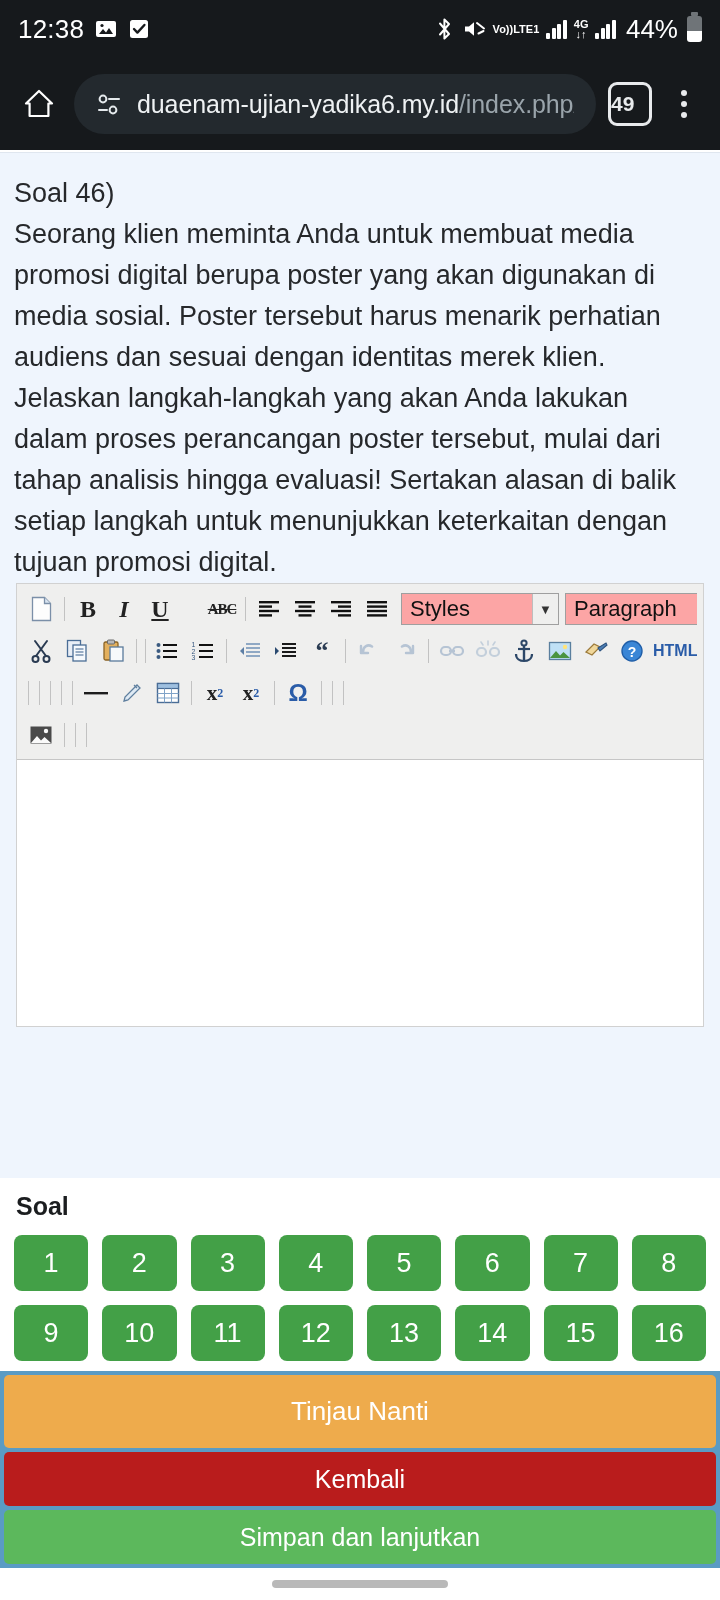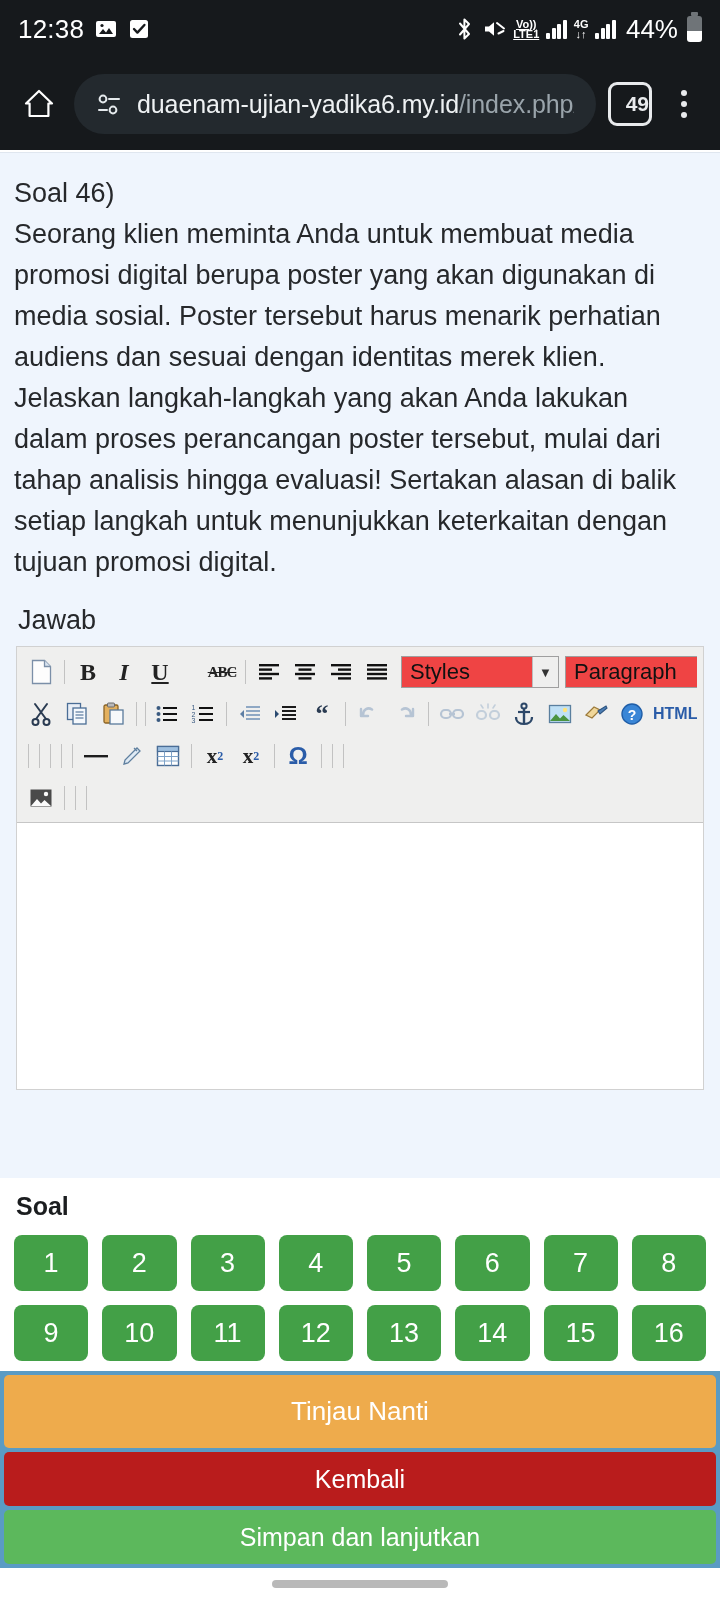--- a/index.html
+++ b/index.html
@@ -25,21 +25,21 @@
   .sb-pct { font-size: 26px; margin-left: 3px; }
   .batt {
     width: 15px; height: 26px; border-radius: 3px;
     background: linear-gradient(to top, #ffffff 0%, #ffffff 44%, #6f7478 44%, #6f7478 100%);
     position: relative; margin-left: 2px;
   }
   .batt::before {
     content:""; position:absolute; top:-4px; left:4px; width:7px; height:4px;
     background:#6f7478; border-radius:1px;
   }
-  .volte { display:flex; flex-direction:column; line-height:.95; font-size:11px; font-weight:700; align-items:center;text-decoration:underline;}
+  .volte { display:flex; flex-direction:row; line-height:.95; font-size:11px; font-weight:700; align-items:center;}
   .volte span:first-child{ font-size:11px; }
   .net4g { display:flex; flex-direction:column; line-height:.95; font-size:11px; font-weight:700; align-items:center;}
   .bars { display:flex; align-items:flex-end; gap:1.5px; height:20px; }
   .bars i { display:block; width:4px; background:#fff; border-radius:1px; }
 
   
   .chrome {
     height: 92px; background:#16191c;
     display:flex; align-items:center; padding: 0 16px; gap: 12px;
   }
@@ -48,21 +48,21 @@
     flex: 1 1 auto; height: 60px; background:#23292e; border-radius: 32px;
     display:flex; align-items:center; padding: 0 22px; gap: 14px; min-width:0;
   }
   .omnibox .url {
     font-size: 25px; color:#eef1f3; white-space:nowrap; overflow:hidden;
     letter-spacing:-0.1px;
   }
   .omnibox .url .dim { color:#9aa4ab; }
   .tabs-btn {
     width:44px; height:44px; border:3px solid #e8eaec; border-radius:9px;
-    display:flex; align-items:center; justify-content:flex-end;
+    display:flex; align-items:center; justify-content:flex-start;
     color:#e8eaec; font-size:21px; font-weight:600; flex:0 0 auto;
   }
   .menu-btn { width:40px; height:46px; display:flex; flex-direction:column; align-items:center; justify-content:center; gap:5px; flex:0 0 auto;}
   .menu-btn i { width:6px; height:6px; border-radius:50%; background:#e8eaec; display:block;}
 
   
   .page { background:#eff5fd; height: 1028px; overflow:hidden; position:relative; }
   .page-topline { height:3px; background:#ffffff; border-bottom:1px solid #dfe6ef; }
 
   .qtext {
@@ -75,21 +75,21 @@
 
   
   .ck { margin: 0 16px 0 16px; border:1px solid #d1d1d1; background:#fff; }
   .ck-top { background:#efefee; border-bottom:1px solid #c6c6c6; padding: 4px 6px 3px 6px; }
   .ck-row { display:flex; align-items:center; height:42px; gap:0px; white-space:nowrap; overflow:hidden;}
   .tb { width:36px; height:34px; display:inline-flex; align-items:center; justify-content:center; font-size:20px; color:#222; flex:0 0 auto;}
   .sep { width:11px; height:26px; display:inline-flex; align-items:center; justify-content:center; flex:0 0 auto;}
   .sep::before { content:""; display:block; width:1px; height:24px; background:#c2c2c2; }
   .sep.thin { width:7px; }
   .combo {
-    height:32px; background:#ef4444; border:1px solid #9f9f9f; display:inline-flex;
+    height:32px; background:#fca5a5; border:1px solid #9f9f9f; display:inline-flex;
     align-items:center; font-size:22px; color:#111; flex:0 0 auto; margin-left:6px;
   }
   .combo .lbl { padding: 0 10px 0 8px; }
   .combo .arw {
     width:26px; height:30px; border-left:1px solid #bdbdbd; background:#efefee;
     display:flex; align-items:center; justify-content:center; font-size:13px; color:#333;
   }
   .ck-body { height:266px; background:#ffffff; }
 
   
@@ -211,21 +211,20 @@
   </div>
 
   <div class="page">
     <div class="page-topline"></div>
 
     <div class="qtext">
       <span class="qno">Soal 46)</span>
       <span>Seorang klien meminta Anda untuk membuat media promosi digital berupa poster yang akan digunakan di media sosial. Poster tersebut harus menarik perhatian audiens dan sesuai dengan identitas merek klien. Jelaskan langkah-langkah yang akan Anda lakukan dalam proses perancangan poster tersebut, mulai dari tahap analisis hingga evaluasi! Sertakan alasan di balik setiap langkah untuk menunjukkan keterkaitan dengan tujuan promosi digital.</span>
     </div>
 
-    <div class="jawab-label">Jawab</div>
 
     <div class="ck">
       <div class="ck-top">
 
         <div class="ck-row">
           <span class="tb">
             <svg width="21" height="26" viewBox="0 0 21 26">
                 <path d="M1.5 1.5h12l6 6v17h-18z" fill="#fdfdfd" stroke="#7b8fa8" stroke-width="1.3"></path>
                 <path d="M13.5 1.5v6h6" fill="#d9e4f0" stroke="#7b8fa8" stroke-width="1.3"></path>
               </svg>

